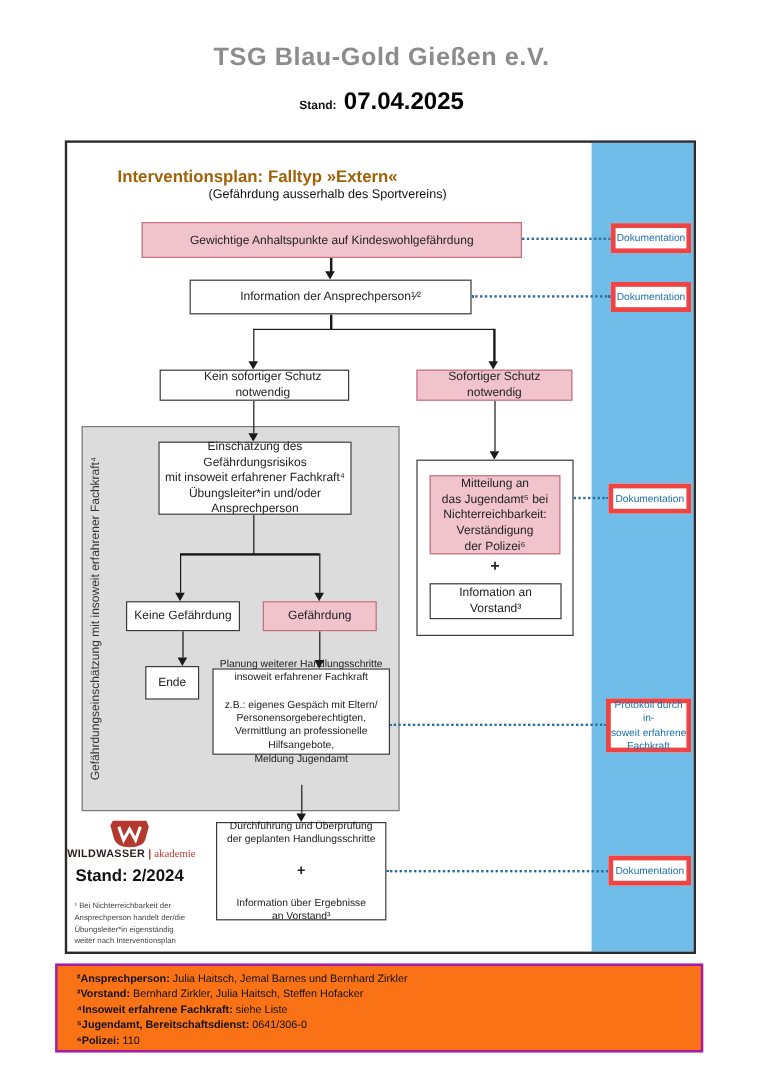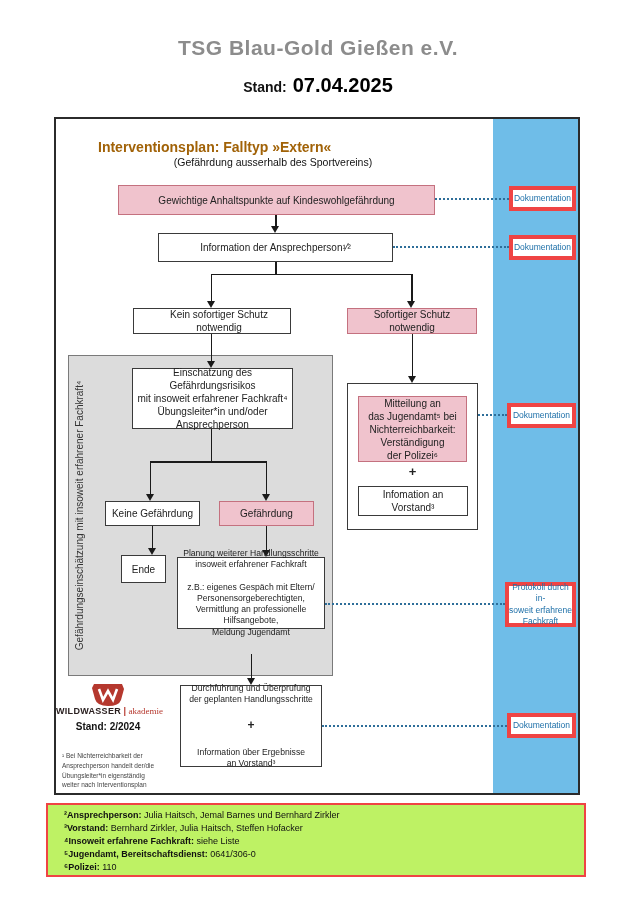--- a/index.html
+++ b/index.html
@@ -2,21 +2,21 @@
 <html><head>
 <meta charset="utf-8">
 <style>
   html,body{margin:0;padding:0;background:#fff;}
   .page{position:relative;width:636px;height:900px;background:#ffffff;overflow:hidden;
         font-family:"Liberation Sans","DejaVu Sans",sans-serif;color:#222;}
   .doc-title{position:absolute;left:0;top:36px;width:636px;text-align:center;
              font-size:21px;font-weight:bold;color:#8c8c8c;letter-spacing:.5px;}
   .stand-row{position:absolute;left:0;top:74px;width:636px;display:flex;justify-content:center;
              align-items:baseline;gap:6px;}
-  .stand-label{font-size:14px;font-weight:bold;color:#111;}
+  .stand-label{font-size:10px;font-weight:bold;color:#111;}
   .stand-date{font-size:20px;font-weight:bold;color:#000;}
   .frame{position:absolute;left:54px;top:117px;width:526px;height:678px;
          border:2px solid #2b2b2b;box-sizing:border-box;background:transparent;z-index:6;pointer-events:none;}
   .band{position:absolute;left:493px;top:119px;width:85px;height:674px;background:#6FBDE8;z-index:0;}
   .fc-head{position:absolute;left:98px;top:139px;width:350px;text-align:left;
            font-size:14px;font-weight:bold;color:#a16207;z-index:3;}
   .fc-sub{position:absolute;left:98px;top:156px;width:350px;text-align:center;
           font-size:10.5px;color:#111;z-index:3;}
   .node{position:absolute;background:#fff;border:1.4px solid #3a3a3a;box-sizing:border-box;
         display:flex;align-items:center;justify-content:center;text-align:center;
@@ -38,25 +38,25 @@
   .plus{position:absolute;font-size:13px;font-weight:bold;color:#222;text-align:center;z-index:3;}
   .stack{display:flex;flex-direction:column;align-items:center;justify-content:center;gap:13px;}
   .stack .plus-inline{font-size:12px;font-weight:bold;}
   .logo-mark{position:absolute;left:88px;top:683px;z-index:3;}
   .wordmark{position:absolute;left:56px;top:706px;width:104px;text-align:center;z-index:3;
             font-size:9px;white-space:nowrap;}
   .wm-left{font-weight:bold;color:#2b2121;letter-spacing:.3px;}
   .wm-div{color:#B5382E;font-weight:bold;}
   .wm-right{color:#B5382E;font-family:"Liberation Serif","DejaVu Serif",serif;}
   .logo-stand{position:absolute;left:56px;top:721px;width:104px;text-align:center;
-              font-size:10px;font-weight:bold;color:#111;z-index:3;}
+              font-size:14px;font-weight:bold;color:#111;z-index:3;}
   .footnote{position:absolute;left:62px;top:751px;width:102px;font-size:6.5px;line-height:1.5;
             color:#444;white-space:pre-line;z-index:3;}
-  .footer{position:absolute;left:46px;top:803px;width:540px;height:74px;border:2px solid #ef4444;
-          box-sizing:border-box;padding:4px 8px 14px 16px;z-index:3;background:#bef264;}
+  .footer{position:absolute;left:46px;top:803px;width:540px;height:74px;border:2px solid #a21caf;
+          box-sizing:border-box;padding:4px 8px 14px 16px;z-index:3;background:#f97316;}
   .footer .row{font-size:9px;line-height:12.9px;color:#111;}
   .footer .lab{font-weight:bold;}
   .footer .val{font-weight:normal;}
 </style>
 </head>
 <body>
 
 <div class="page">
 
   <div class="doc-title">TSG Blau-Gold Gießen e.V.</div>

